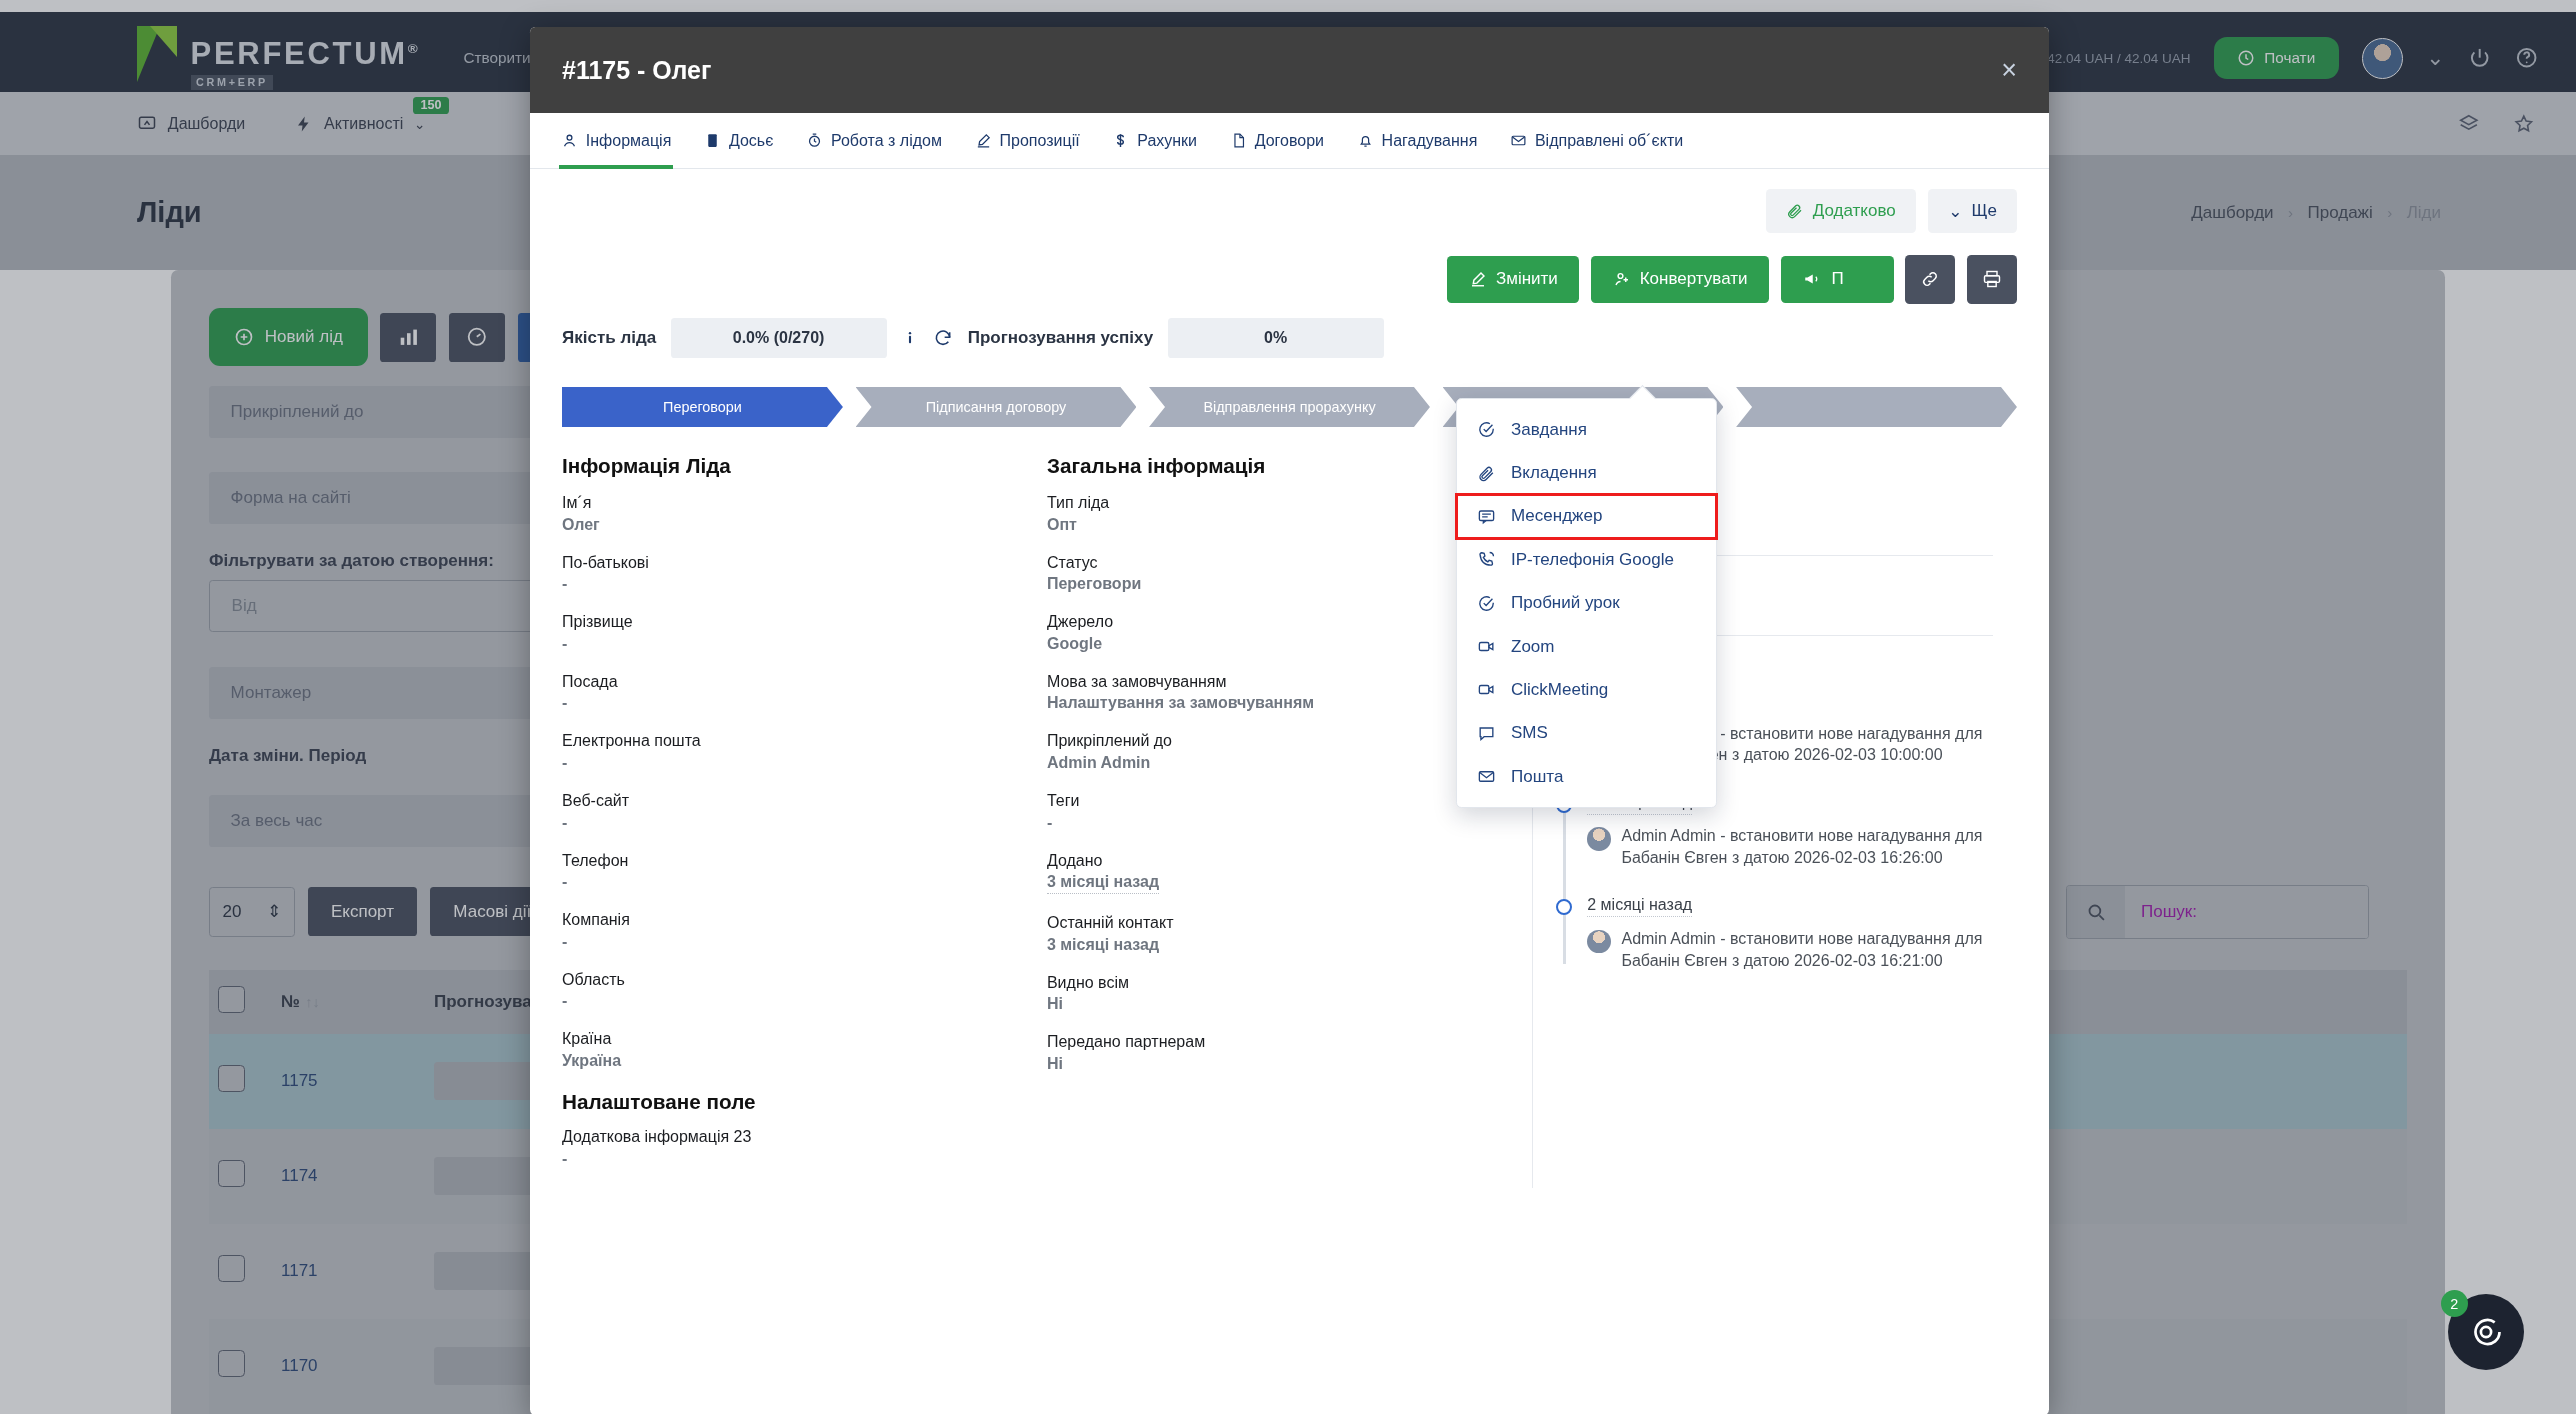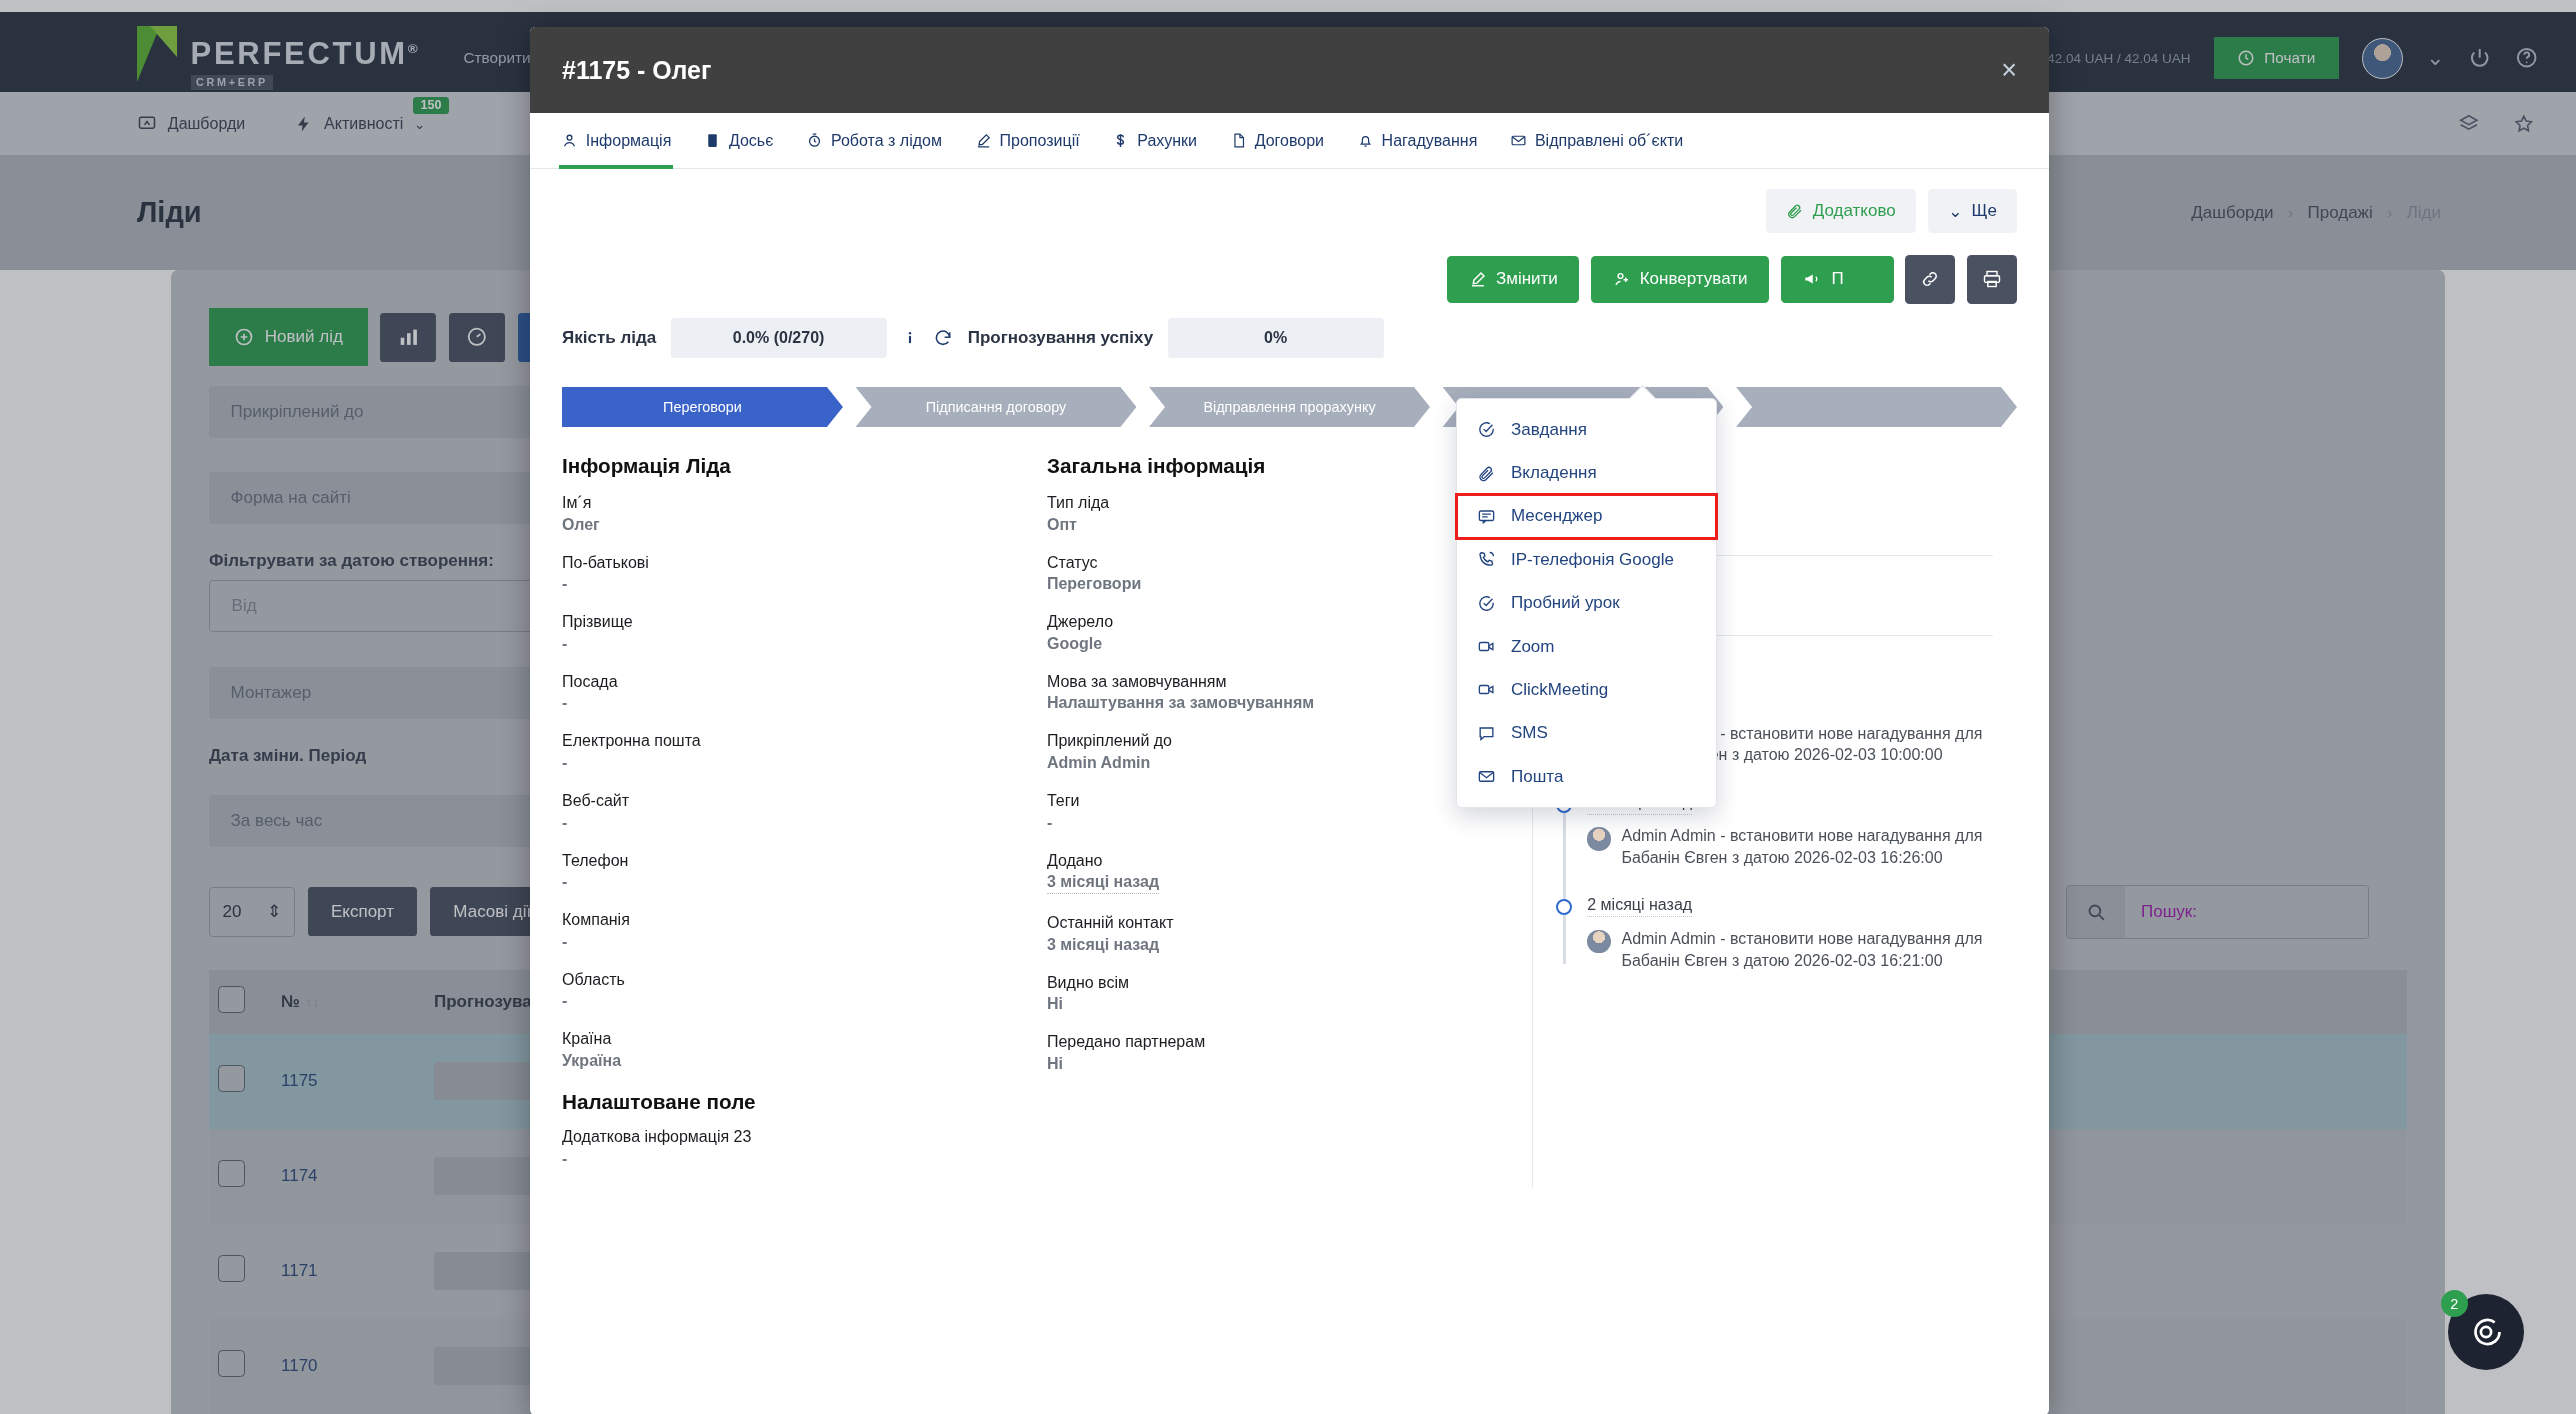--- a/index.html
+++ b/index.html
@@ -32,21 +32,21 @@
   .logo-text { color: #dfe3e8; font-size: 31px; font-weight: 700; letter-spacing: 2.7px; line-height: 1; margin-top: 12.6px; }
   .logo-reg { font-size: 13.5px; vertical-align: super; }
   .logo-sub {
     background: #4c5564; color: #cfd5dd; font-size: 10.8px; letter-spacing: 2.7px;
     font-weight: 700; padding: 1.8px 5.4px; margin-top: 5.4px; display: inline-block;
   }
   .top-link { color: #c2c8d0; font-size: 15.3px; margin-left: 43px; white-space: nowrap; }
   .top-right { margin-left: auto; display: flex; align-items: center; gap: 23.4px; padding-right: 38px; }
   .rate-txt { color: #9aa3b0; font-size: 13.5px; }
   .btn-start {
-    background: #2e9e4f; color: #fff; font-size: 15.3px; border-radius: 1px;
+    background: #2e9e4f; color: #fff; font-size: 15.3px; border-radius: 13px;
     padding: 11.7px 23.4px; display: flex; align-items: center; gap: 9px; cursor: pointer;
   }
   .avatar-top {
     width: 41px; height: 41px; border-radius: 50%;
     background: radial-gradient(circle at 50% 35%, #e8d3c0 0 26%, #4a6a94 27% 100%);
     border: 1.8px solid #fff;
   }
   .ico-top { color: #c2c8d0; font-size: 21.6px; cursor: pointer; }
 
   .navbar {
@@ -67,21 +67,21 @@
   .page-title { margin-left: 137px; font-size: 29px; font-weight: 700; color: #2b3443; }
   .crumbs { margin-left: auto; padding-right: 135px; display: flex; align-items: center; gap: 14.4px; font-size: 17px; color: #4a515e; }
   .crumb-sep { color: #8d939d; font-size: 15.3px; }
   .crumb-cur { color: #8d939d; }
 
   .panel {
     position: absolute; top: 270px; left: 171px; width: 2274px; height: 1150px;
     background: #c3c6cb; border-radius: 7.2px;
   }
   .toolbar { display: flex; align-items: center; gap: 12.6px; padding: 38px 0 0 38px; }
-  .btn-new { background: #2e9e4f; color:#fff; font-size:17px; padding:19px 25px; border-radius:0; display:flex; gap:10.8px; align-items:center; }
+  .btn-new { background: #2e9e4f; color:#fff; font-size:17px; padding:19px 25px; border-radius:11px; display:flex; gap:10.8px; align-items:center; }
   .btn-sq { width: 56px; height: 49px; border-radius: 3.6px; background: #4a5160; display:flex; align-items:center; justify-content:center; color:#fff; font-size:20px; }
   .btn-sq.blue { background: #2f5fa8; }
   .filter-row { display: flex; gap: 0; padding: 20px 38px 0 38px; }
   .f-field {
     background: #b6bac1; border-radius: 3.6px; height: 52px; width: 1839px;
     display: flex; align-items: center; padding: 0 21.6px; color: #6b7280; font-size: 17px; margin-bottom: 14.4px;
   }
   .f-label { font-size: 17px; font-weight: 700; color: #3c4352; padding: 12.6px 0 9px 38px; }
   .f-input {
     background: #c3c6cb; border: 0.9px solid #9aa0a8; border-radius: 3.6px; height: 52px;

